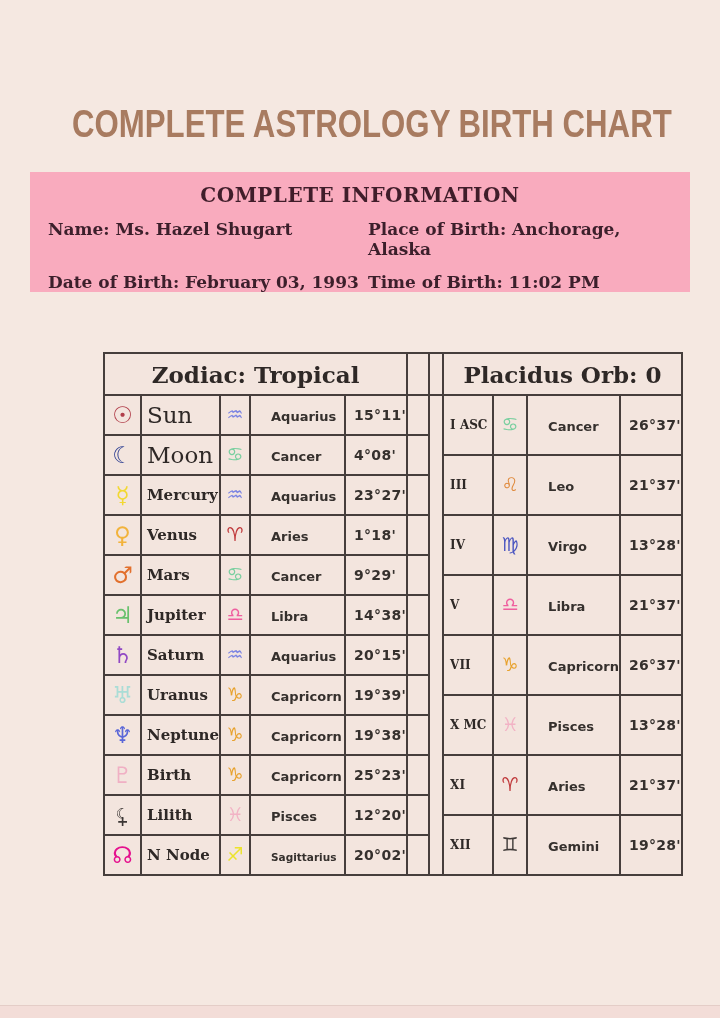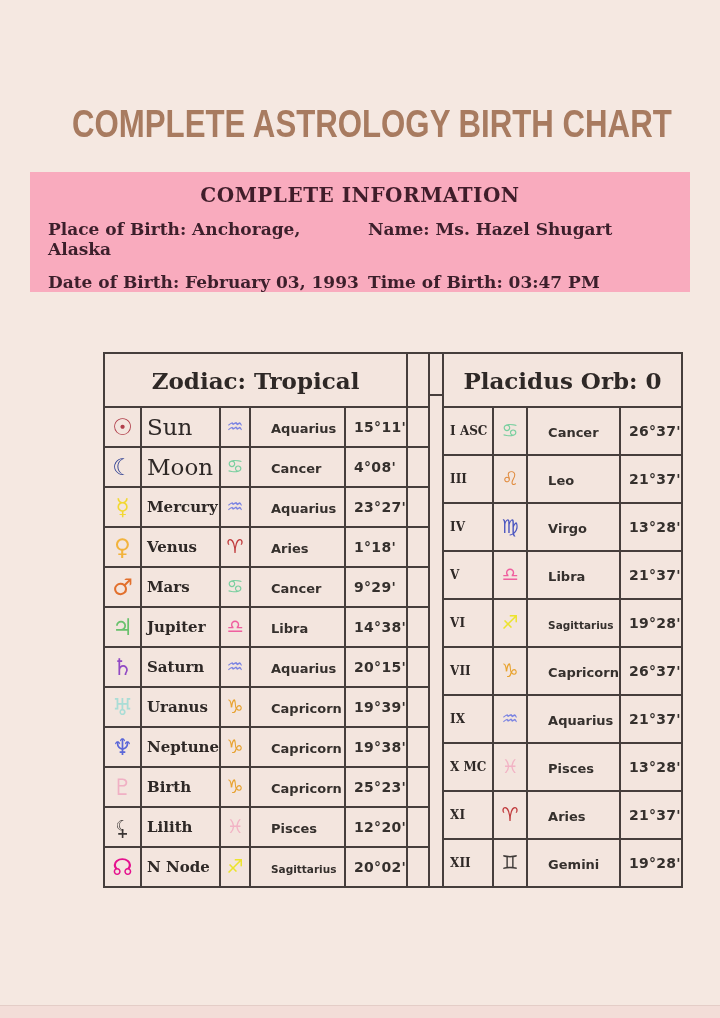--- a/index.html
+++ b/index.html
@@ -52,21 +52,21 @@
     display:flex;align-items:stretch;
   }
   table{border-collapse:collapse;table-layout:fixed;}
   th,td{
     border:2px solid #463e3c;
     background:#f3e5de;
     padding:0;
     overflow:hidden;
   }
   tr{height:40px;}
-  tr.hdr{height:54px;}
+  tr.hdr{height:42px;}
   th.tbl-title{
     font-family:"DejaVu Serif", serif;
     font-size:23px;font-weight:600;
     color:#2e2826;
     text-align:center;
   }
   td.icon-cell{text-align:center;vertical-align:middle;}
   td.name-cell{padding-left:5px;font-size:15px;font-weight:600;color:#2e2826;}
   td.name-cell.big{font-size:23px;font-weight:500;}
   td.sname-cell{padding-left:20px;}
@@ -113,24 +113,24 @@
 </head>
 <body>
 
 <div class="page">
 
   <h1 class="main-title">COMPLETE ASTROLOGY BIRTH CHART</h1>
 
   <div class="info-box">
     <h2 class="info-heading">COMPLETE INFORMATION</h2>
     <div class="info-grid">
+      <div>Name: Ms. Hazel Shugart</div>
       <div>Place of Birth: Anchorage, Alaska</div>
-      <div>Name: Ms. Hazel Shugart</div>
       <div>Date of Birth: February 03, 1993</div>
-      <div>Time of Birth: 03:47 PM</div>
+      <div>Time of Birth: 11:02 PM</div>
     </div>
   </div>
 
   <div class="tables-wrap">
 
     <table>
       <colgroup>
         <col style="width:37px">
           <col style="width:67px">
           <col style="width:30px">
@@ -280,38 +280,26 @@
             <td class="sname-cell"><span class="sname">Virgo</span></td>
             <td class="deg-cell">13°28'</td>
           </tr>
           <tr>
             <td class="house-cell">V</td>
             <td class="icon-cell"><span class="sign-glyph" style="color: rgb(239, 95, 159);">♎</span></td>
             <td class="sname-cell"><span class="sname">Libra</span></td>
             <td class="deg-cell">21°37'</td>
           </tr>
           <tr>
-            <td class="house-cell">VI</td>
-            <td class="icon-cell"><span class="sign-glyph" style="color: rgb(236, 227, 44);">♐</span></td>
-            <td class="sname-cell"><span class="sname small">Sagittarius</span></td>
-            <td class="deg-cell">19°28'</td>
-          </tr>
-          <tr>
             <td class="house-cell">VII</td>
             <td class="icon-cell"><span class="sign-glyph" style="color: rgb(232, 162, 46);">♑</span></td>
             <td class="sname-cell"><span class="sname">Capricorn</span></td>
             <td class="deg-cell">26°37'</td>
           </tr>
           <tr>
-            <td class="house-cell">IX</td>
-            <td class="icon-cell"><span class="sign-glyph" style="color: rgb(123, 132, 226);">♒</span></td>
-            <td class="sname-cell"><span class="sname">Aquarius</span></td>
-            <td class="deg-cell">21°37'</td>
-          </tr>
-          <tr>
             <td class="house-cell">X MC</td>
             <td class="icon-cell"><span class="sign-glyph" style="color: rgb(242, 179, 197);">♓</span></td>
             <td class="sname-cell"><span class="sname">Pisces</span></td>
             <td class="deg-cell">13°28'</td>
           </tr>
           <tr>
             <td class="house-cell">XI</td>
             <td class="icon-cell"><span class="sign-glyph" style="color: rgb(192, 58, 60);">♈</span></td>
             <td class="sname-cell"><span class="sname">Aries</span></td>
             <td class="deg-cell">21°37'</td>

